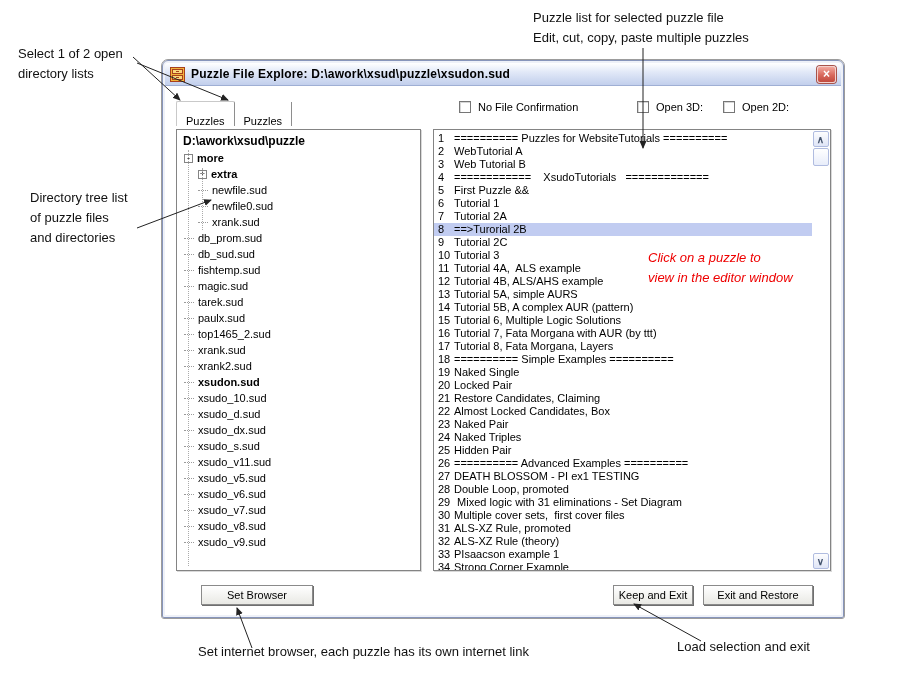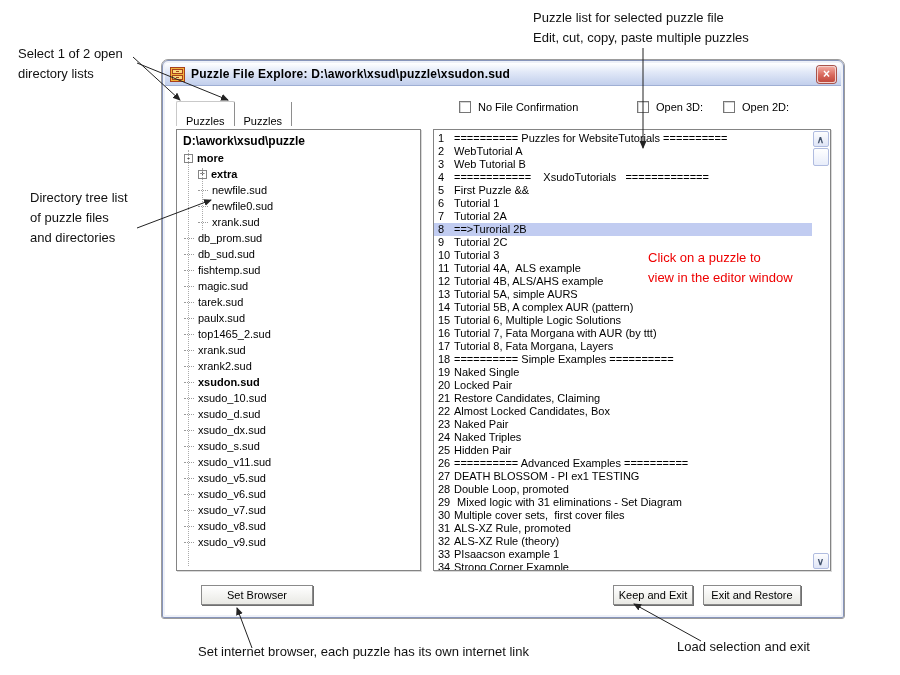--- a/index.html
+++ b/index.html
@@ -284,39 +284,39 @@
           <div class="lrow"><span class="ln">26</span><span class="lt">========== Advanced Examples ==========</span></div>
           <div class="lrow"><span class="ln">27</span><span class="lt">DEATH BLOSSOM - PI ex1 TESTING</span></div>
           <div class="lrow"><span class="ln">28</span><span class="lt">Double Loop, promoted</span></div>
           <div class="lrow"><span class="ln">29</span><span class="lt"> Mixed logic with 31 eliminations - Set Diagram</span></div>
           <div class="lrow"><span class="ln">30</span><span class="lt">Multiple cover sets,  first cover files</span></div>
           <div class="lrow"><span class="ln">31</span><span class="lt">ALS-XZ Rule, promoted</span></div>
           <div class="lrow"><span class="ln">32</span><span class="lt">ALS-XZ Rule (theory)</span></div>
           <div class="lrow"><span class="ln">33</span><span class="lt">PIsaacson example 1</span></div>
           <div class="lrow"><span class="ln">34</span><span class="lt">Strong Corner Example</span></div>
         </div>
-      <div class="hint-red" style="color: rgb(238, 0, 0);">
+      <div class="hint-red" style="color: rgb(238, 0, 0); font-style: italic;">
         <div>Click on a puzzle to</div>
         <div>view in the editor window</div>
       </div>
       <div class="scrollcol">
         <div class="sbtn">
           <span>∧</span>
         </div>
         <div class="sthumb"></div>
         <div class="sspace"></div>
         <div class="sbtn">
           <span>∨</span>
         </div>
       </div>
     </div>
 
     <div class="btn" style="left:38px; top:524px; width:112px;">Set Browser</div>
     <div class="btn" style="left:450px; top:524px; width:80px;">Keep and Exit</div>
-    <div class="btn" style="left:540px; top:524px; width:98px;">Exit and Restore</div>
+    <div class="btn" style="left:540px; top:524px; width:110px;">Exit and Restore</div>
   </div>
 
   <svg id="arrow-layer">
     <defs>
       <marker id="ah" markerWidth="9" markerHeight="8" refX="7" refY="3.5" orient="auto">
         <path d="M0,0 L8,3.5 L0,7 z" fill="#222"></path>
       </marker>
     </defs>
     <line x1="133" y1="57" x2="180" y2="100" stroke="#222" stroke-width="1" marker-end="url(#ah)"></line>
     <line x1="137" y1="63" x2="228" y2="100" stroke="#222" stroke-width="1" marker-end="url(#ah)"></line>

